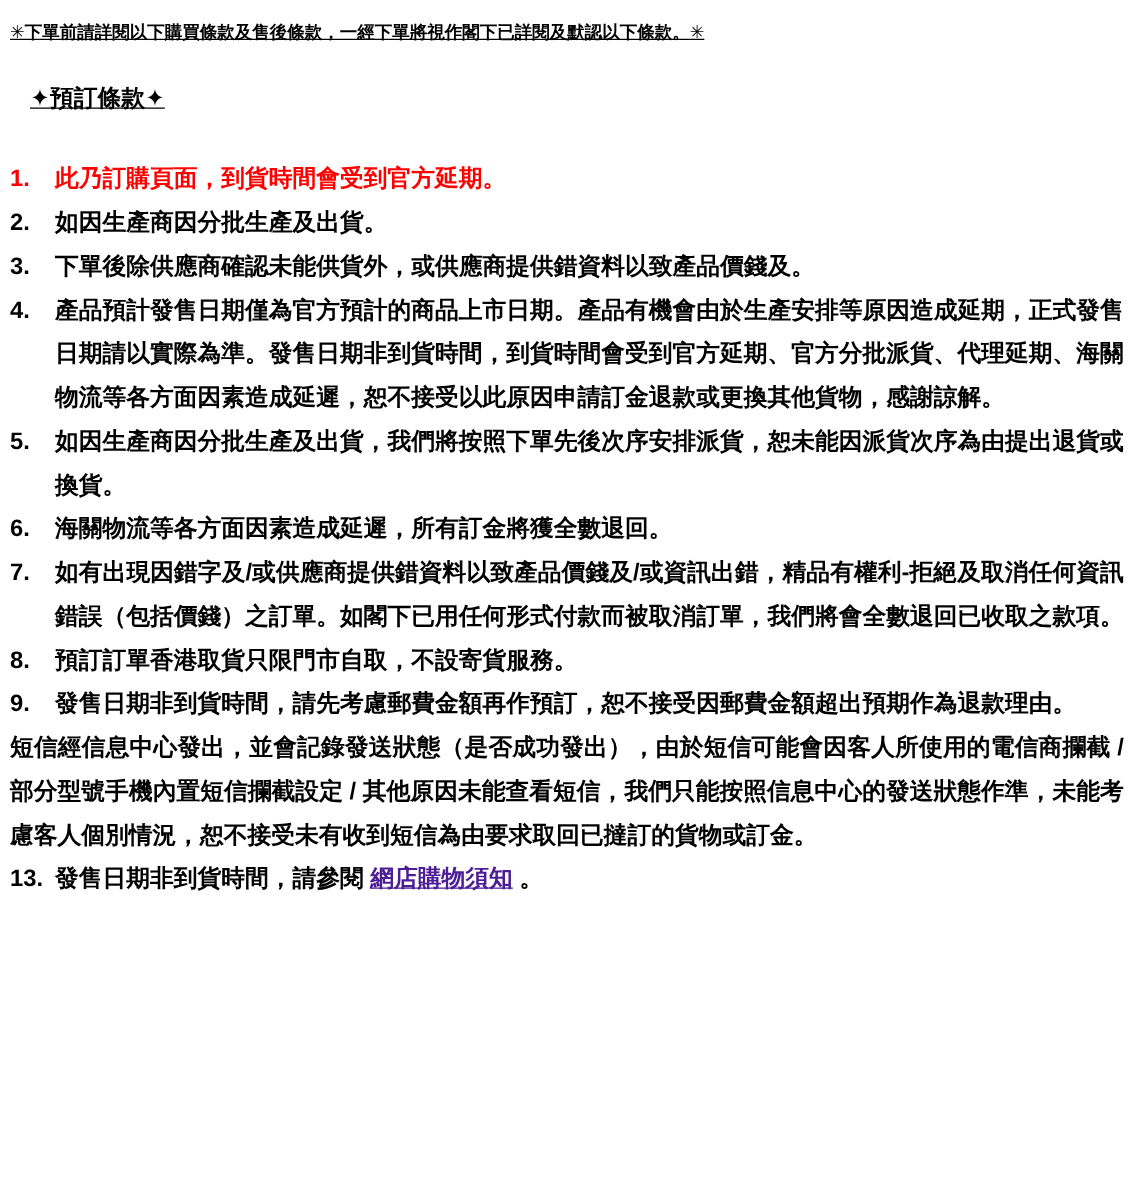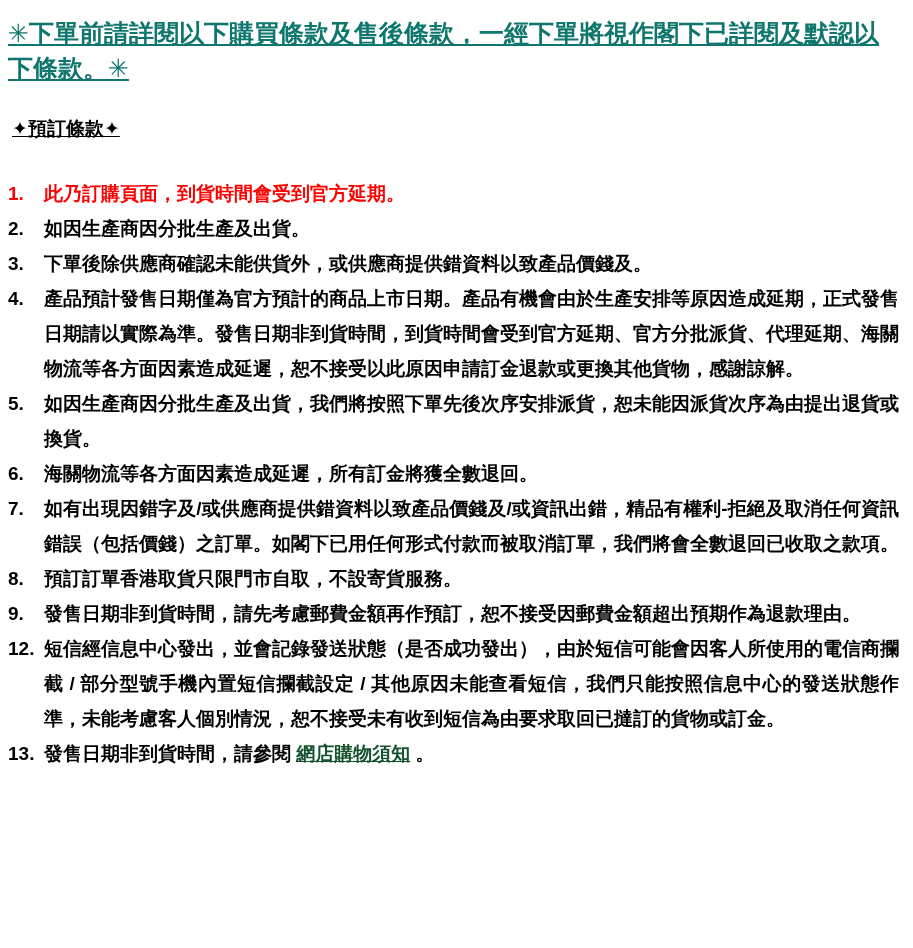--- a/index.html
+++ b/index.html
@@ -8,32 +8,32 @@
     width: 913px;
     min-height: 948px;
     background: #ffffff;
     font-family: "Liberation Sans", "DejaVu Sans", sans-serif;
     font-weight: bold;
     color: #000000;
     padding: 10px 10px 18px 8px;
     font-size: 19px;
   }
   .doc-title {
-    color: #0f766e;
-    font-size: 25px;
+    color: #000000;
+    font-size: 14px;
     font-weight: bold;
     margin: 6px 0 30px 0;
     text-decoration: underline;
     line-height: 1.4;
   }
   .section-header {
     color: #000000;
     font-size: 19px;
     font-weight: bold;
-    margin: 0 0 26px 4px;
+    margin: 0 0 26px 16px;
     display: inline-block;
     text-decoration: underline;
   }
   .terms-list {
     list-style: none;
     margin: 8px 0 0 0;
     padding: 0;
   }
   .term-item {
     display: flex;
@@ -46,21 +46,21 @@
   .term-text {
     flex: 1;
     padding-right: 4px;
   }
   .term-item.red { color: #ff0000; }
   .seg-red-underline {
     color: #ff0000;
     text-decoration: underline;
   }
   .seg-link {
-    color: #14532d;
+    color: #4c1d95;
     text-decoration: underline;
     cursor: pointer;
   }
 </style>
 </head>
 <body>
 
 <div class="page">
   <h1 class="doc-title">✳下單前請詳閱以下購買條款及售後條款，一經下單將視作閣下已詳閱及默認以下條款。✳</h1>
 
@@ -99,21 +99,20 @@
       </li>
       <li class="term-item">
         <span class="term-num">8.</span>
         <span class="term-text"><span>預訂訂單香港取貨只限門市自取，不設寄貨服務。</span></span>
       </li>
       <li class="term-item">
         <span class="term-num">9.</span>
         <span class="term-text"><span>發售日期非到貨時間，請先考慮郵費金額再作預訂，恕不接受因郵費金額超出預期作為退款理由。</span></span>
       </li>
       <li class="term-item">
-        <span class="term-num">12.</span>
         <span class="term-text"><span>短信經信息中心發出，並會記錄發送狀態（是否成功發出），由於短信可能會因客人所使用的電信商攔截 / 部分型號手機內置短信攔截設定 / 其他原因未能查看短信，我們只能按照信息中心的發送狀態作準，未能考慮客人個別情況，恕不接受未有收到短信為由要求取回已撻訂的貨物或訂金。</span></span>
       </li>
       <li class="term-item">
         <span class="term-num">13.</span>
         <span class="term-text"><span>發售日期非到貨時間，請參閱 </span><a class="seg-link" href="#">網店購物須知</a><span> 。</span></span>
       </li>
     </ol>
 </div>
 
 </body></html>

